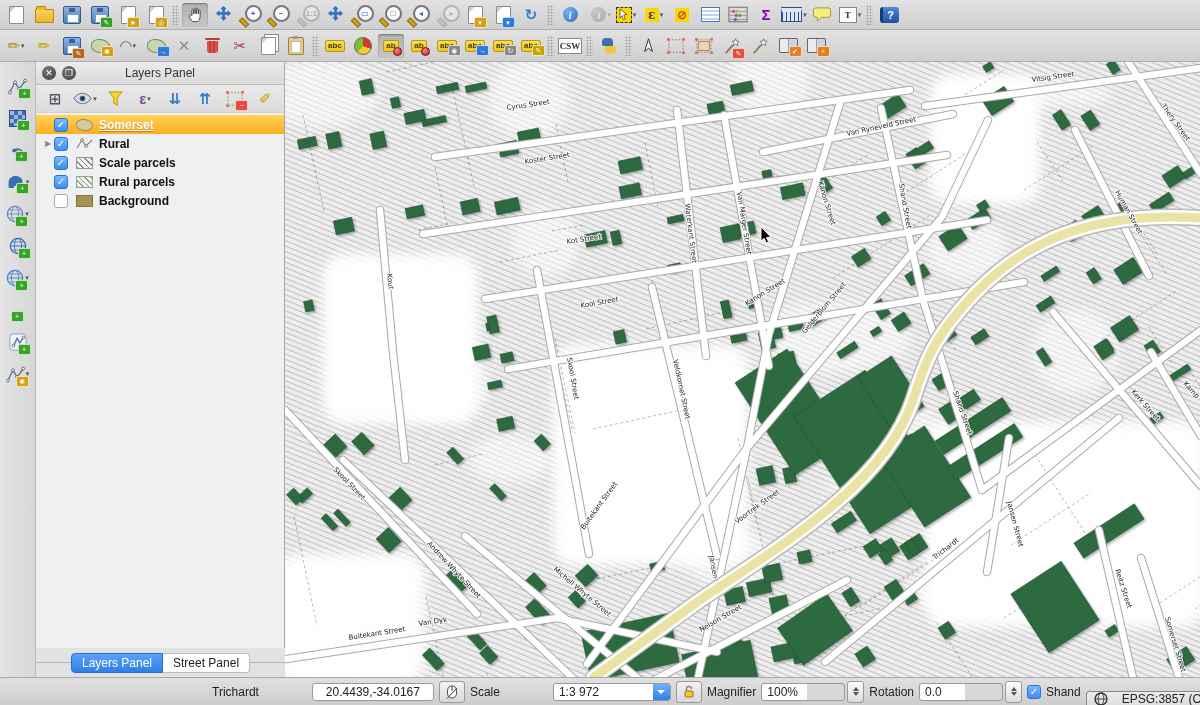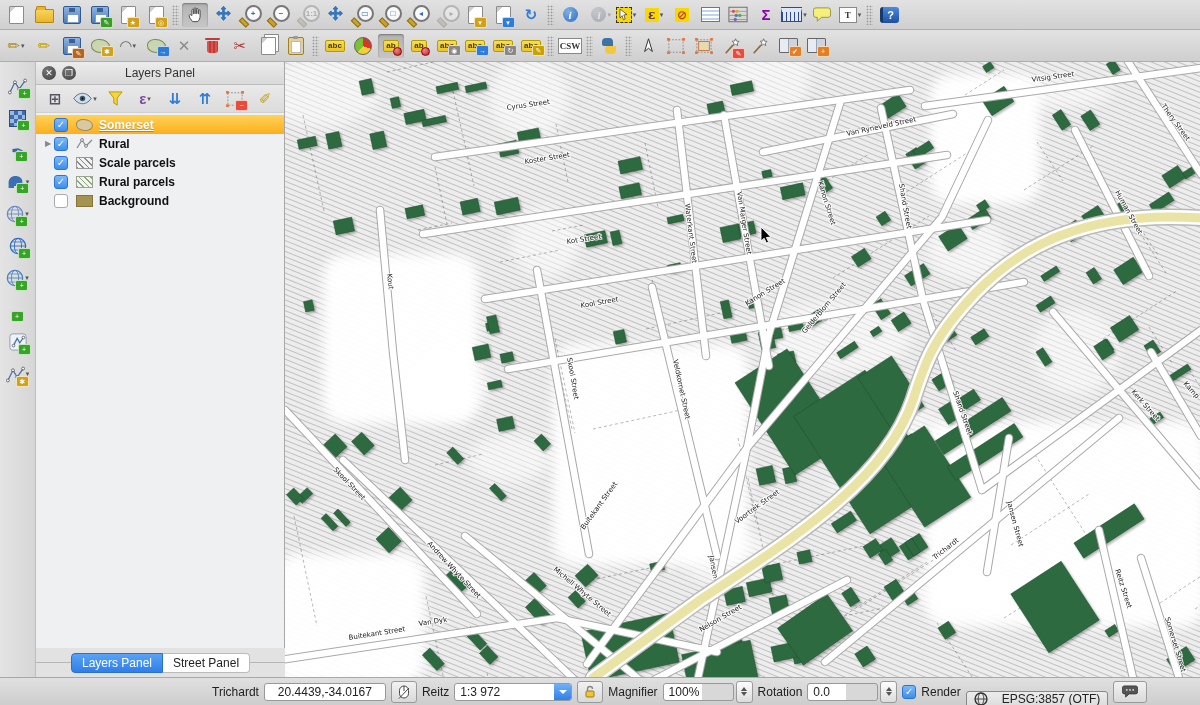--- a/index.html
+++ b/index.html
@@ -80,29 +80,29 @@
   #panel-tabs{position:absolute;left:36px;top:648px;width:249px;height:29px;background:#e2e2e2;display:flex;align-items:center;justify-content:center;}
   #panel-tabs::before{content:"";position:absolute;left:0;right:0;top:14px;height:1px;background:#b5b5b5;}
   .ptab{position:relative;z-index:1;font-size:12px;padding:2px 10px;border:1px solid #8ab4e8;}
   .ptab.active{background:linear-gradient(#5aa2f7,#2f7fe8);color:#fff;border-radius:4px 0 0 4px;border-color:#2b6fd0;}
   .ptab.inactive{background:#fff;color:#222;border-radius:0 4px 4px 0;border-color:#bbb;border-left:none;}
   
   #map{position:absolute;left:285px;top:62px;width:915px;height:615px;background:#fff;}
   
   #status{position:absolute;left:0;top:677px;width:1200px;height:28px;background:linear-gradient(#e0e0e0,#cdcdcd);border-top:1px solid #a8a8a8;display:flex;align-items:center;box-sizing:border-box;padding-left:212px;gap:5px;font-size:12px;color:#222;}
   .sb-lbl{flex:none;}
-  .sb-box{background:#fff;border:1px solid #999;border-radius:3px;height:18px;display:flex;align-items:center;padding:0 5px;box-sizing:border-box;flex:none;}
+  .sb-box{background:#fff;border:1px solid #999;border-radius:3px;height:18px;display:flex;align-items:center;padding:0 5px;box-sizing:border-box;flex:none;margin-left:48px;}
   .sb-btn{width:24px;height:20px;background:linear-gradient(#f2f2f2,#d9d9d9);border:1px solid #9a9a9a;border-radius:3px;display:flex;align-items:center;justify-content:center;flex:none;}
   #coord-val{width:122px;justify-content:center;}
   #scale-combo{width:118px;padding:0;overflow:hidden;}
   #scale-combo .val{flex:1;padding:0 5px;}
   #scale-combo .arrow{width:17px;height:100%;background:linear-gradient(#6fb0f8,#2f7fe8);display:flex;align-items:center;justify-content:center;}
   #scale-combo .arrow::after{content:"";border:4px solid transparent;border-top-color:#fff;margin-top:4px;}
   .spinwrap{display:flex;align-items:center;gap:2px;flex:none;}
-  .spin-val{width:71px;height:18px;background:linear-gradient(90deg,#fff 55%,#d8d8d8 55%);border:1px solid #999;border-radius:3px;display:flex;align-items:center;padding:0 5px;box-sizing:border-box;}
+  .spin-val{width:84px;height:18px;background:linear-gradient(90deg,#fff 55%,#d8d8d8 55%);border:1px solid #999;border-radius:3px;display:flex;align-items:center;padding:0 5px;box-sizing:border-box;}
   .stepper{width:15px;height:20px;background:linear-gradient(#fdfdfd,#dcdcdc);border:1px solid #9a9a9a;border-radius:3px;display:flex;flex-direction:column;align-items:center;justify-content:center;}
   .stepper i{display:block;border:3px solid transparent;}
   .stepper .up{border-bottom:4px solid #555;margin-bottom:1px;}
   .stepper .dn{border-top:4px solid #555;}
   #crs-btn{display:flex;gap:14px;border:1px solid #888;border-radius:3px;height:20px;padding:0 7px;background:linear-gradient(#ececec,#d6d6d6);flex:none;margin-top:21px;}
   svg text{font-family:"DejaVu Sans",sans-serif;}
 </style>
 </head>
 <body>
 
@@ -1058,21 +1058,21 @@
 <div id="status">
   <span class="sb-lbl">Trichardt</span>
   <span class="sb-box" id="coord-val">20.4439,-34.0167</span>
   <span class="sb-btn">
     <svg width="12" height="14" viewBox="0 0 12 14">
         <rect x="1.5" y="1" width="9" height="12" rx="4.5" fill="#fff" stroke="#444"></rect>
         <line x1="6" y1="1" x2="6" y2="6" stroke="#444"></line>
         <line x1="1" y1="13.5" x2="11" y2="3" stroke="#444"></line>
       </svg>
   </span>
-  <span class="sb-lbl">Reitz</span>
+  <span class="sb-lbl">Scale</span>
   <span class="sb-box" id="scale-combo">
     <span class="val">1:3 972</span>
     <span class="arrow"></span>
   </span>
   <span class="sb-btn">
     <svg width="12" height="13" viewBox="0 0 12 13">
         <path d="M3.5 6V4a2.5 2.5 0 015 0" fill="none" stroke="#888" stroke-width="1.4"></path>
         <rect x="2" y="6" width="8" height="6" rx="1" fill="#f0c437" stroke="#9a7d12"></rect>
       </svg>
   </span>
@@ -1086,21 +1086,21 @@
   </span>
   <span class="sb-lbl">Rotation</span>
   <span class="spinwrap">
     <span class="spin-val">0.0</span>
     <span class="stepper">
         <i class="up"></i>
         <i class="dn"></i>
       </span>
   </span>
   <span class="cb on">✓</span>
-  <span class="sb-lbl">Render</span>
+  <span class="sb-lbl">Shand</span>
   <span id="crs-btn">
     <svg width="14" height="14" viewBox="0 0 20 20">
         <circle cx="10" cy="10" r="8.5" fill="none" stroke="#333" stroke-width="2"></circle>
         <ellipse cx="10" cy="10" rx="4" ry="8.5" fill="none" stroke="#333" stroke-width="1.2"></ellipse>
         <line x1="1.5" y1="10" x2="18.5" y2="10" stroke="#333" stroke-width="1.2"></line>
       </svg>
     <span>EPSG:3857 (OTF)</span>
   </span>
   <span class="sb-btn" style="width:32px">
     <svg width="16" height="13" viewBox="0 0 20 16">

